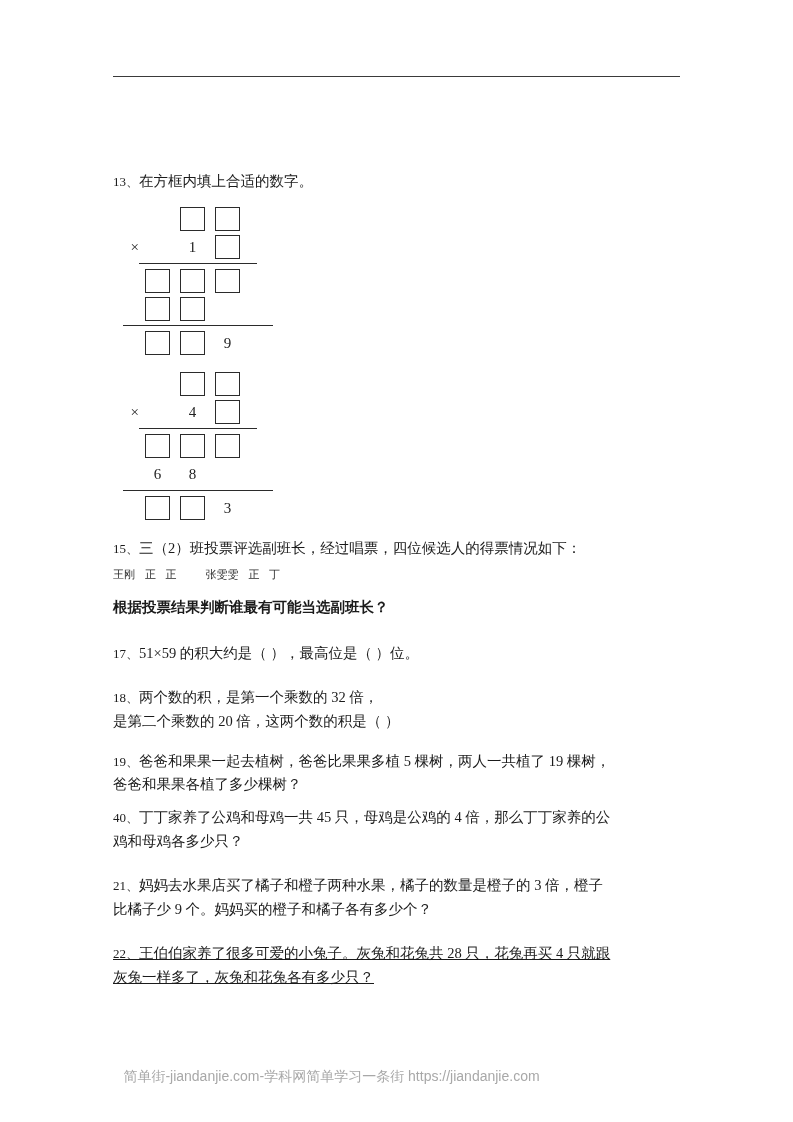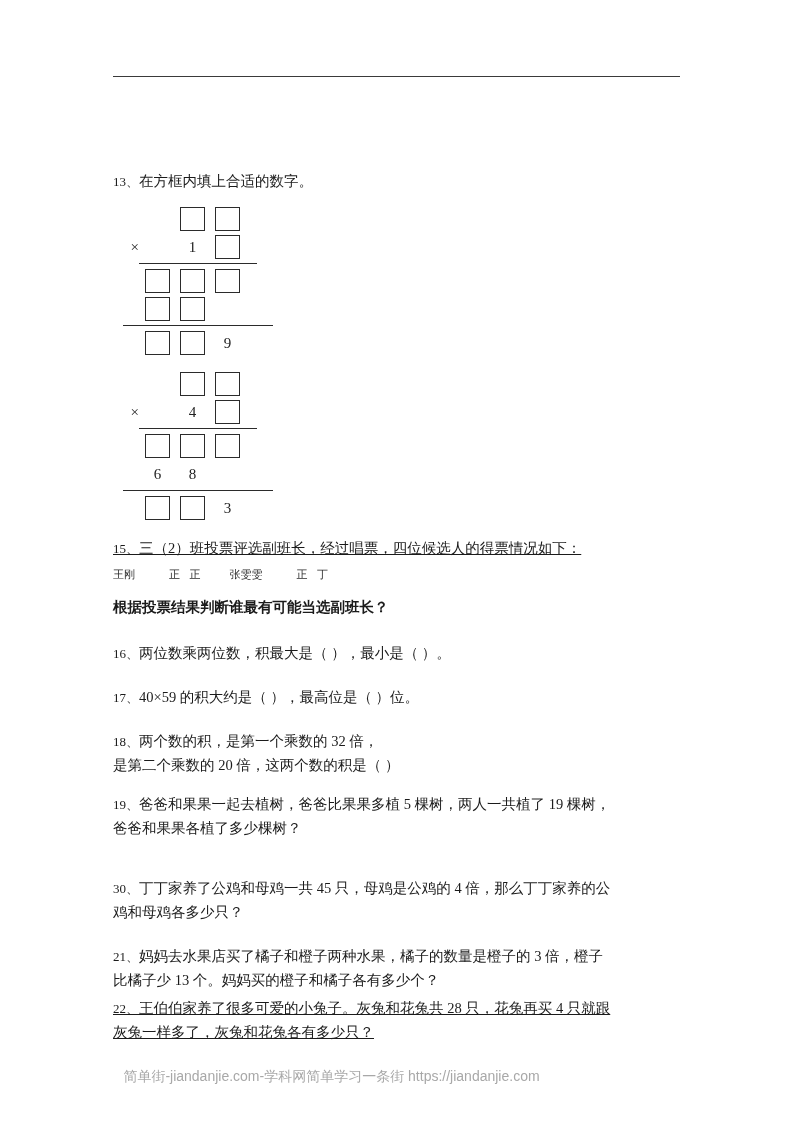--- a/index.html
+++ b/index.html
@@ -101,21 +101,20 @@
   .votename {
     margin-right: 10px;
     white-space: nowrap;
   }
   .tally {
     font-family: "DejaVu Sans", sans-serif;
     letter-spacing: 3px;
     margin-right: 26px;
     color: #2a2a2a;
     white-space: nowrap;
-    margin-left: 24px;
   }
   .footer {
     position: absolute;
     left: 0;
     top: 1068px;
     width: 663px;
     text-align: center;
     font-size: 14px;
     color: #a8a8a8;
     font-family: "Liberation Sans", sans-serif;
@@ -216,59 +215,56 @@
       <div class="vrow">
         <div class="vlabel"></div>
         <div class="cells">
           <div class="cell box"></div>
           <div class="cell box"></div>
           <div class="cell blank">3</div>
         </div>
       </div>
     </div>
 
-    <div class="q" style="margin-bottom:6px;text-decoration:underline;">
+    <div class="q" style="margin-bottom:6px;">
       <span class="qnum">15、</span><span>三（2）班投票评选副班长，经过唱票，四位候选人的得票情况如下：</span>
     </div>
     <div class="votes">
       <div class="voterow">
         <span class="votename">王刚</span>
         <span class="tally">正  正</span>
         <span class="votename">张雯雯</span>
         <span class="tally">正 丁</span>
       </div>
     </div>
     <div class="q" style="margin-top:14px; margin-bottom:22px;font-weight:bold;">根据投票结果判断谁最有可能当选副班长？</div>
 
+
     <div class="q" style="margin-bottom:20px;">
-      <span class="qnum">16、</span><span>两位数乘两位数，积最大是（            ），最小是（            ）。</span>
-    </div>
-
-    <div class="q" style="margin-bottom:20px;">
-      <span class="qnum">17、</span><span>40×59 的积大约是（        ），最高位是（        ）位。</span>
+      <span class="qnum">17、</span><span>51×59 的积大约是（        ），最高位是（        ）位。</span>
     </div>
 
     <div class="q" style="margin-bottom:16px;">
       <span class="qnum">18、</span><span>两个数的积，是第一个乘数的 32 倍，</span>
       <div>是第二个乘数的 20 倍，这两个数的积是（        ）</div>
     </div>
 
-    <div class="q" style="margin-bottom:36px;">
+    <div class="q" style="margin-bottom:9px;">
       <span class="qnum">19、</span><span>爸爸和果果一起去植树，爸爸比果果多植 5 棵树，两人一共植了 19 棵树，</span>
       <div>爸爸和果果各植了多少棵树？</div>
     </div>
 
     <div class="q" style="margin-bottom:20px;">
-      <span class="qnum">30、</span><span>丁丁家养了公鸡和母鸡一共 45 只，母鸡是公鸡的 4 倍，那么丁丁家养的公</span>
+      <span class="qnum">40、</span><span>丁丁家养了公鸡和母鸡一共 45 只，母鸡是公鸡的 4 倍，那么丁丁家养的公</span>
       <div>鸡和母鸡各多少只？</div>
     </div>
 
-    <div class="q" style="margin-bottom:4px;">
+    <div class="q" style="margin-bottom:20px;">
       <span class="qnum">21、</span><span>妈妈去水果店买了橘子和橙子两种水果，橘子的数量是橙子的 3 倍，橙子</span>
-      <div>比橘子少 13 个。妈妈买的橙子和橘子各有多少个？</div>
+      <div>比橘子少 9 个。妈妈买的橙子和橘子各有多少个？</div>
     </div>
 
     <div class="q" style="text-decoration:underline;">
       <span class="qnum">22、</span><span>王伯伯家养了很多可爱的小兔子。灰兔和花兔共 28 只，花兔再买 4 只就跟</span>
       <div>灰兔一样多了，灰兔和花兔各有多少只？</div>
     </div>
 
   </div>
 
   <div class="footer">简单街-jiandanjie.com-学科网简单学习一条街 https://jiandanjie.com</div>

